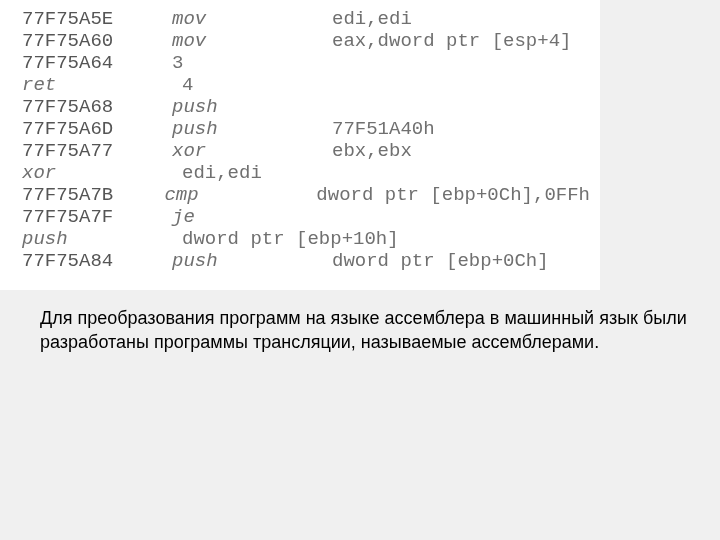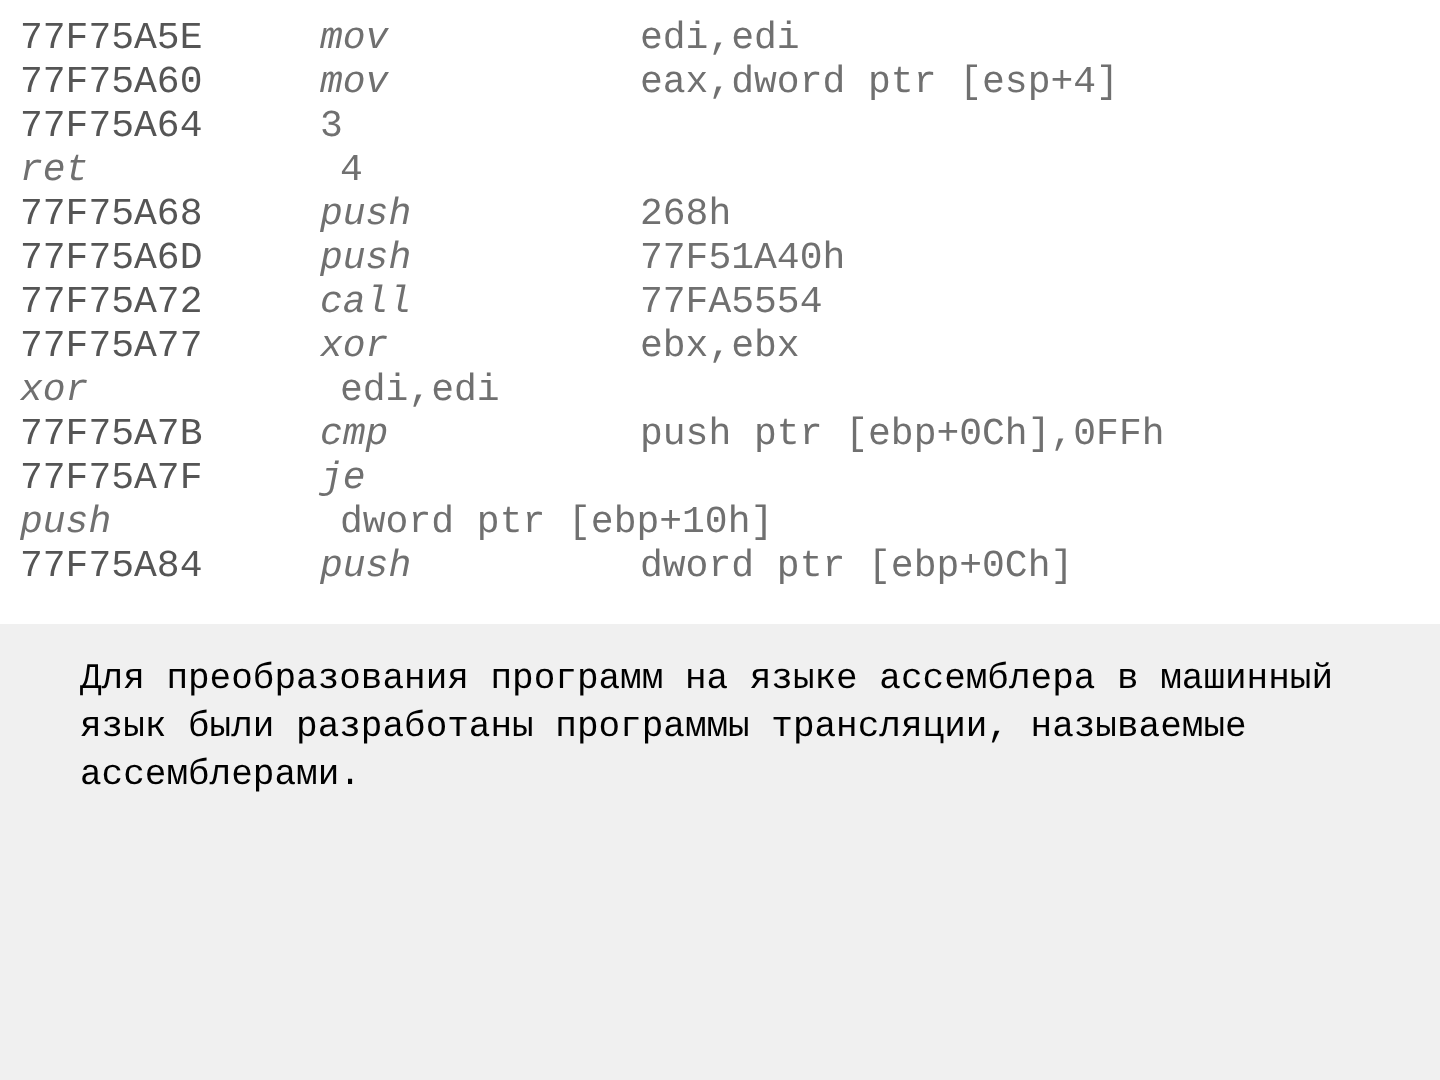--- a/index.html
+++ b/index.html
@@ -7,23 +7,23 @@
     padding: 0;
     width: 720px;
     height: 540px;
     background: #f0f0f0;
     font-family: Arial, sans-serif;
     overflow: hidden;
   }
   .panel {
     background: #ffffff;
     margin: 0;
-    padding: 8px 10px 18px 10px;
+    padding: 8px 10px 18px 22px;
     box-sizing: border-box;
-    width: 720px;
+    width: 600px;
   }
   .panel .row {
     display: flex;
     font-family: "Courier New", Courier, monospace;
     font-size: 19px;
     line-height: 22px;
     color: #707070;
     letter-spacing: 0px;
     white-space: pre;
   }
@@ -37,21 +37,20 @@
     font-style: italic;
   }
   .panel .ops {
     flex: 1;
   }
   .caption {
     padding: 16px 26px 0 40px;
     font-size: 18px;
     line-height: 24px;
     color: #000;
-    font-family: Liberation Mono, monospace;
   }
   .bottom-area {
     width: 720px;
     height: 540px;
     position: absolute;
     top: 0;
     left: 0;
     box-sizing: border-box;
     z-index: -1;
   }
@@ -109,45 +108,39 @@
     <span class="addr">77F75A64</span>
     <span class="ops">3</span>
   </div>
   <div class="row">
     <span class="mnem">ret</span>
     <span class="ops">4</span>
   </div>
   <div class="row">
     <span class="addr">77F75A68</span>
     <span class="mnem">push</span>
-    <span class="ops">268h</span>
   </div>
   <div class="row">
     <span class="addr">77F75A6D</span>
     <span class="mnem">push</span>
     <span class="ops">77F51A40h</span>
-  </div>
-  <div class="row">
-    <span class="addr">77F75A72</span>
-    <span class="mnem">call</span>
-    <span class="ops">77FA5554</span>
   </div>
   <div class="row">
     <span class="addr">77F75A77</span>
     <span class="mnem">xor</span>
     <span class="ops">ebx,ebx</span>
   </div>
   <div class="row">
     <span class="mnem">xor</span>
     <span class="ops">edi,edi</span>
   </div>
   <div class="row">
     <span class="addr">77F75A7B</span>
     <span class="mnem">cmp</span>
-    <span class="ops">push ptr [ebp+0Ch],0FFh</span>
+    <span class="ops">dword ptr [ebp+0Ch],0FFh</span>
   </div>
   <div class="row">
     <span class="addr">77F75A7F</span>
     <span class="mnem">je</span>
   </div>
   <div class="row">
     <span class="mnem">push</span>
     <span class="ops">dword ptr [ebp+10h]</span>
   </div>
   <div class="row">

